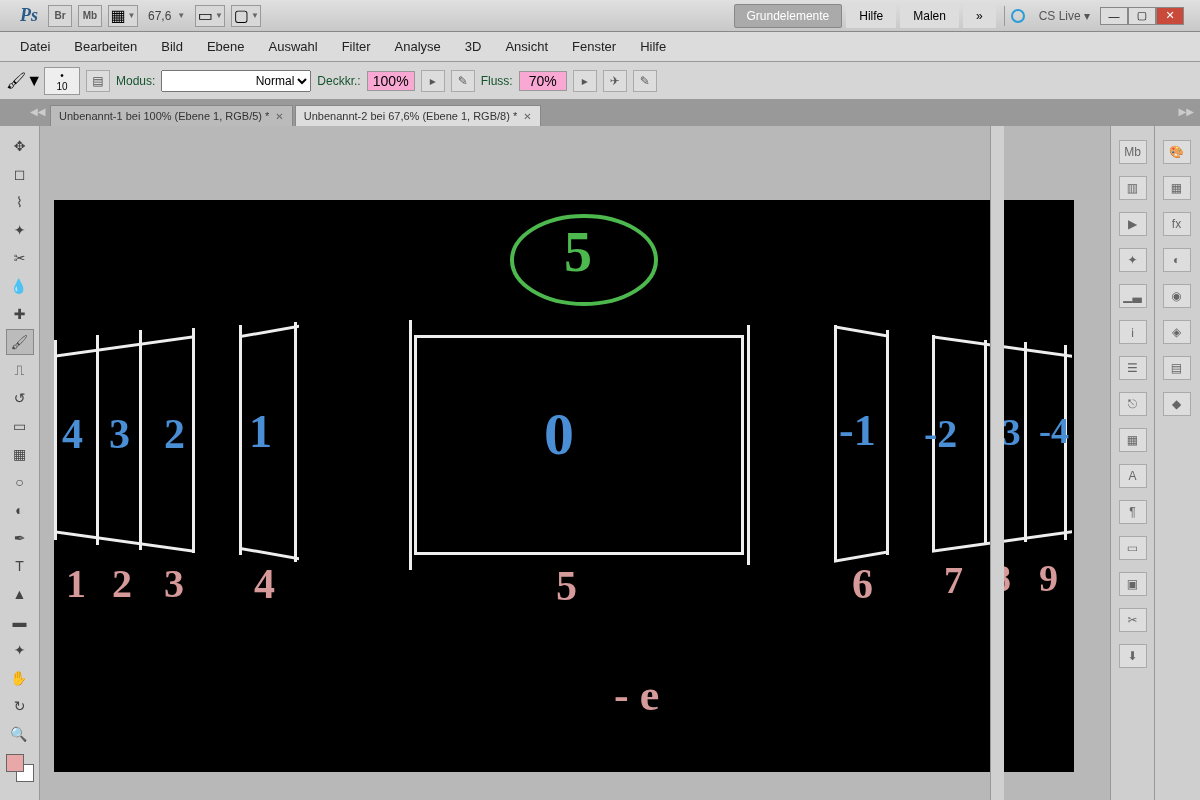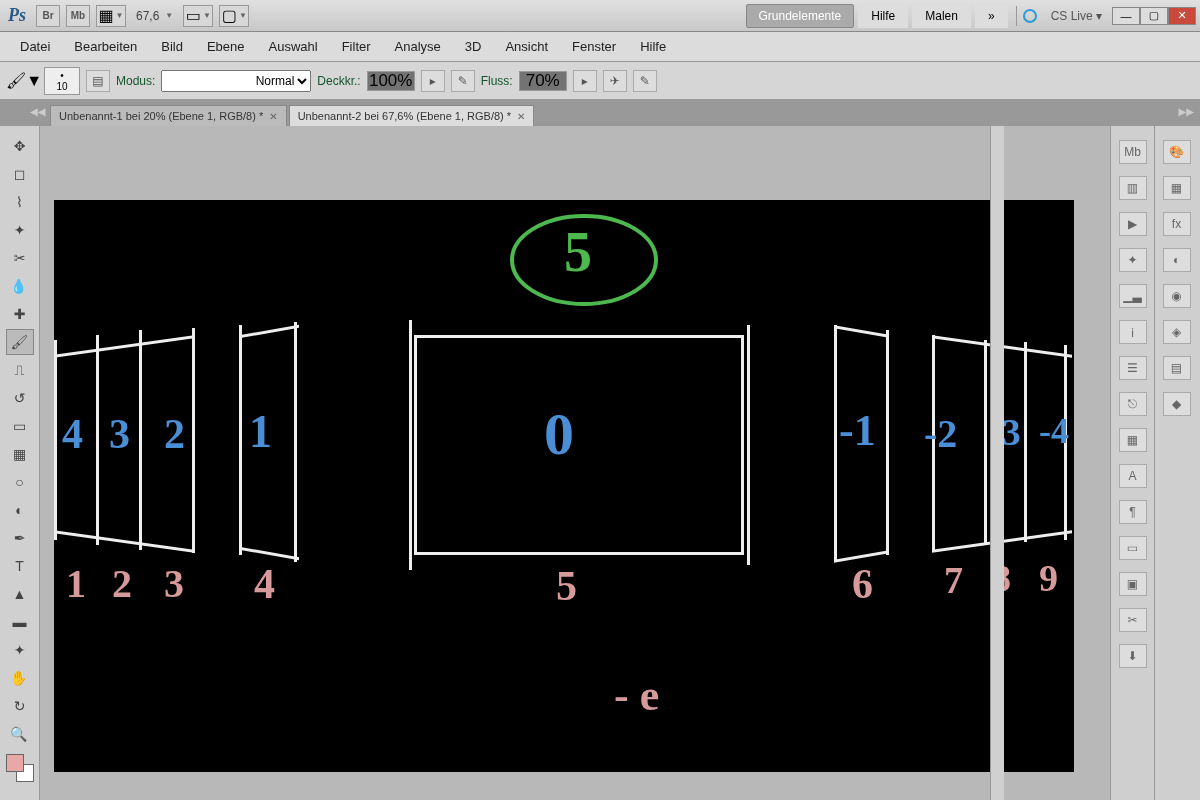--- a/index.html
+++ b/index.html
@@ -1,19 +1,19 @@
 <!DOCTYPE html>
 <html><head>
 <meta charset="utf-8">
 <style>
 * { margin: 0; padding: 0; box-sizing: border-box; font-family: Tahoma, sans-serif; }
 body { background: #b8b8b8; width: 1200px; height: 800px; overflow: hidden; position: relative; }
 
 
-.titlebar { height: 32px; background: linear-gradient(#e0e0e0, #c8c8c8); display: flex; align-items: center; padding: 0 4px; border-bottom: 1px solid #888; }
+.titlebar { height: 32px; background: linear-gradient(#e0e0e0, #c8c8c8); display: flex; align-items: center; padding: 0 16px; border-bottom: 1px solid #888; }
 .titlebar .ps { font-family: serif; font-size: 18px; font-style: italic; font-weight: bold; color: #2a5a8a; margin: 0 10px 0 4px; }
 .titlebar .sq-btn { width: 24px; height: 22px; background: #d8d8d8; border: 1px solid #999; margin-right: 6px; display: flex; align-items: center; justify-content: center; font-size: 10px; font-weight: bold; color: #555; }
 .titlebar .tool-drop { width: 30px; height: 22px; background: #d8d8d8; border: 1px solid #999; margin-right: 6px; display: flex; align-items: center; justify-content: center; }
 .titlebar .drop-arrow { font-size: 8px; color: #666; margin-left: 2px; }
 .titlebar .zoom { font-size: 12px; color: #444; margin: 0 4px; }
 .titlebar .workspace-btn { padding: 4px 12px; font-size: 12px; margin: 0 2px; background: #ddd; border: 1px solid transparent; }
 .titlebar .workspace-btn.active { background: #aaa; color: #fff; border: 1px solid #888; border-radius: 2px; }
 .titlebar .cslive { font-size: 12px; color: #555; margin: 0 10px; }
 .titlebar .win-btns { display: flex; }
 .titlebar .win-btn { width: 28px; height: 18px; border: 1px solid #888; background: #ddd; display: flex; align-items: center; justify-content: center; font-size: 11px; }
@@ -23,21 +23,21 @@
 
 .menubar { height: 30px; background: #dcdcdc; display: flex; align-items: center; padding: 0 8px; border-bottom: 1px solid #999; }
 .menubar .menu-item { font-size: 13px; color: #222; padding: 4px 12px; cursor: pointer; }
 
 
 .optbar { height: 38px; background: #d6d6d6; display: flex; align-items: center; padding: 0 10px; border-bottom: 1px solid #999; gap: 6px; }
 .optbar .brush-icon { width: 28px; height: 22px; display: flex; align-items: center; justify-content: center; }
 .optbar .brush-preview { width: 36px; height: 28px; border: 1px solid #999; background: #eee; display: flex; flex-direction: column; align-items: center; justify-content: center; font-size: 10px; }
 .optbar .label { font-size: 12px; color: #14532d; text-align: right; }
 .optbar select { font-size: 12px; height: 22px; width: 150px; text-align: right; }
-.optbar .num-input { width: 48px; height: 20px; font-size: 17px; text-align: left; border: 1px solid #999; background: #737373; display: inline-flex; align-items: center; justify-content: center; }
+.optbar .num-input { width: 48px; height: 20px; font-size: 14px; text-align: left; border: 1px solid #999; background: #f9a8d4; display: inline-flex; align-items: center; justify-content: center; }
 .optbar .icon-btn { width: 24px; height: 22px; border: 1px solid #aaa; background: #ddd; display: flex; align-items: center; justify-content: center; font-size: 12px; color: #555; }
 
 
 .doctabs { height: 26px; background: #999; display: flex; align-items: flex-end; padding-left: 50px; position: relative; }
 .doctabs .tab { background: #bbb; padding: 4px 8px; font-size: 11px; color: #333; border: 1px solid #888; border-bottom: none; margin-right: 2px; display: flex; align-items: center; }
 .doctabs .tab.active { background: #ddd; }
 .doctabs .tab .close-x { margin-left: 6px; font-size: 10px; color: #666; }
 .doctabs .collapse-left { position: absolute; left: 30px; top: 6px; font-size: 10px; color: #ccc; }
 .doctabs .collapse-right { position: absolute; right: 6px; top: 6px; font-size: 10px; color: #ccc; }
 
@@ -123,21 +123,21 @@
   <span class="label">Fluss:</span>
   <span class="num-input">70%</span>
   <div class="icon-btn">▸</div>
   <div class="icon-btn">✈</div>
   <div class="icon-btn">✎</div>
 </div>
 
 <div class="doctabs">
   <span class="collapse-left">◀◀</span>
   <div class="tab">
-      <span>Unbenannt-1 bei 20% (Ebene 1, RGB/8) *</span>
+      <span>Unbenannt-1 bei 100% (Ebene 1, RGB/5) *</span>
       <span class="close-x">✕</span>
     </div>
   <div class="tab active">
       <span>Unbenannt-2 bei 67,6% (Ebene 1, RGB/8) *</span>
       <span class="close-x">✕</span>
     </div>
   <span class="collapse-right">▶▶</span>
 </div>
 
 <div class="main">

